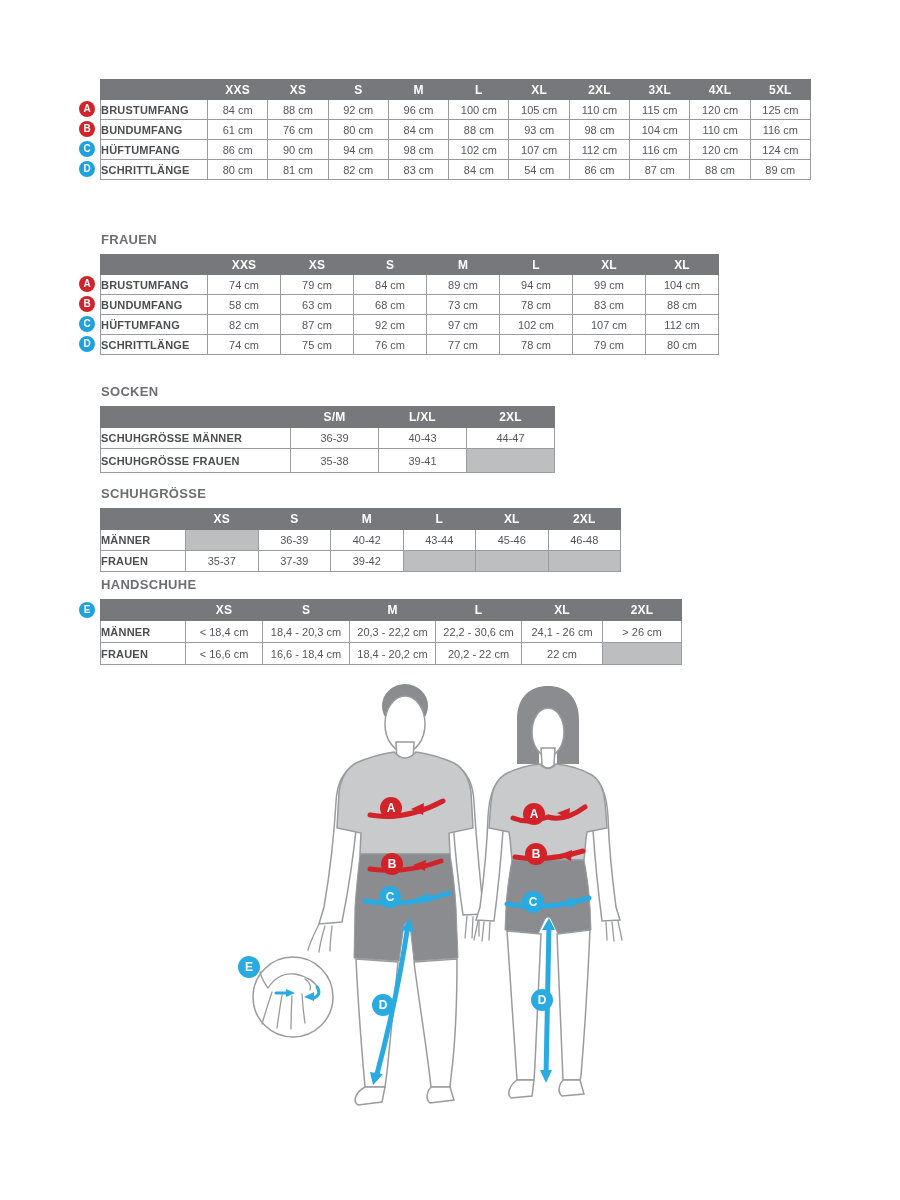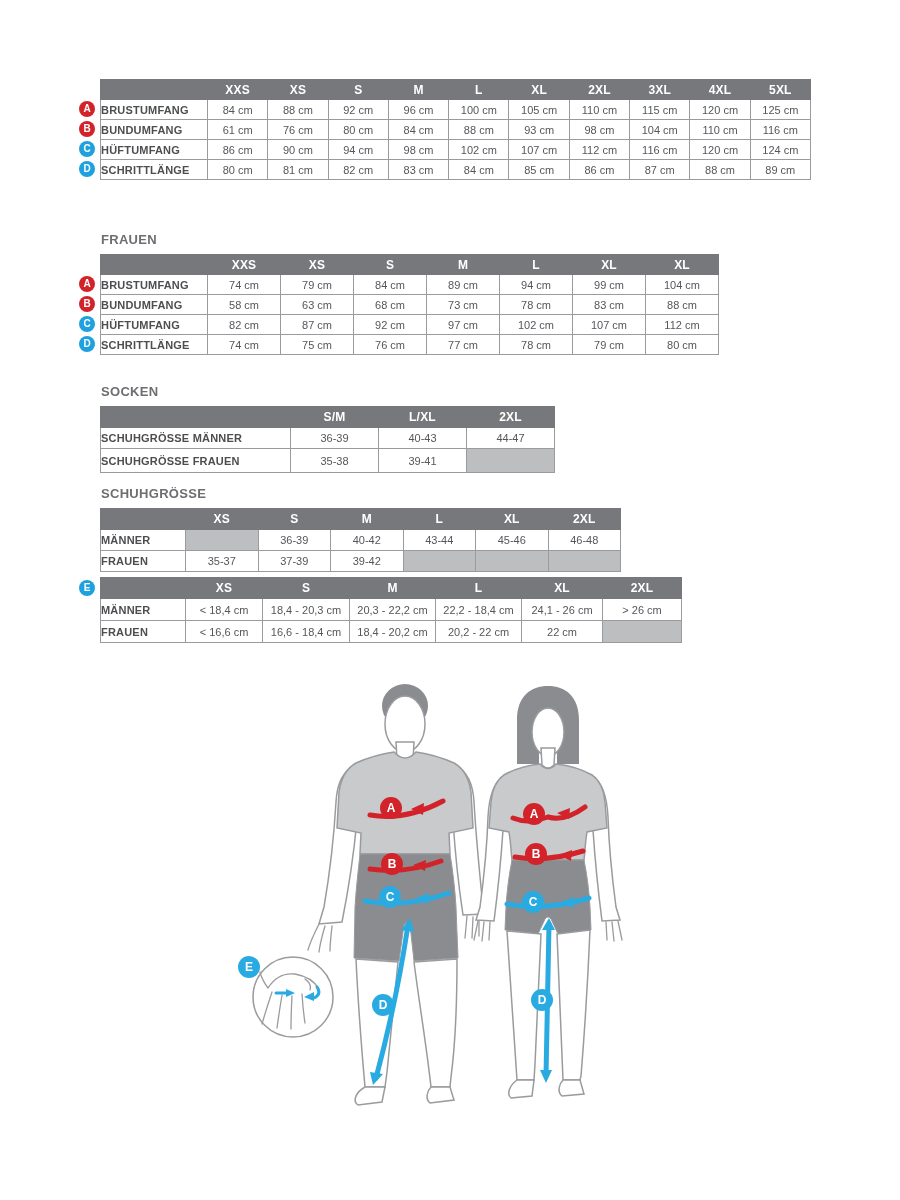--- a/index.html
+++ b/index.html
@@ -110,21 +110,21 @@
               <td>120 cm</td>
               <td>124 cm</td>
             </tr>
             <tr style="height: 20px;">
               <th>SCHRITTLÄNGE</th>
               <td>80 cm</td>
               <td>81 cm</td>
               <td>82 cm</td>
               <td>83 cm</td>
               <td>84 cm</td>
-              <td>85 cm</td>
+              <td>54 cm</td>
               <td>86 cm</td>
               <td>87 cm</td>
               <td>88 cm</td>
               <td>89 cm</td>
             </tr>
           </tbody>
         </table>
         <span class="badge red" style="top: 22px;">A</span>
         <span class="badge red" style="top: 42px;">B</span>
         <span class="badge blue" style="top: 62px;">C</span>
@@ -286,20 +286,21 @@
               <td class="off"></td>
               <td class="off"></td>
               <td class="off"></td>
             </tr>
           </tbody>
         </table>
       </div>
   </section>
 
   <section class="sec" style="top:577px">
+    <h2>HANDSCHUHE</h2>
     <div class="tbl-host">
         <table class="sz">
           <colgroup>
             <col style="width: 85px;">
             <col style="width: 77px;">
             <col style="width: 87px;">
             <col style="width: 86px;">
             <col style="width: 86px;">
             <col style="width: 81px;">
             <col style="width: 79px;">
@@ -314,21 +315,21 @@
               <th>XL</th>
               <th>2XL</th>
             </tr>
           </thead>
           <tbody>
             <tr style="height: 22px;">
               <th>MÄNNER</th>
               <td>&lt; 18,4 cm</td>
               <td>18,4 - 20,3 cm</td>
               <td>20,3 - 22,2 cm</td>
-              <td>22,2 - 18,4 cm</td>
+              <td>22,2 - 30,6 cm</td>
               <td>24,1 - 26 cm</td>
               <td>&gt; 26 cm</td>
             </tr>
             <tr style="height: 22px;">
               <th>FRAUEN</th>
               <td>&lt; 16,6 cm</td>
               <td>16,6 - 18,4 cm</td>
               <td>18,4 - 20,2 cm</td>
               <td>20,2 - 22 cm</td>
               <td>22 cm</td>

